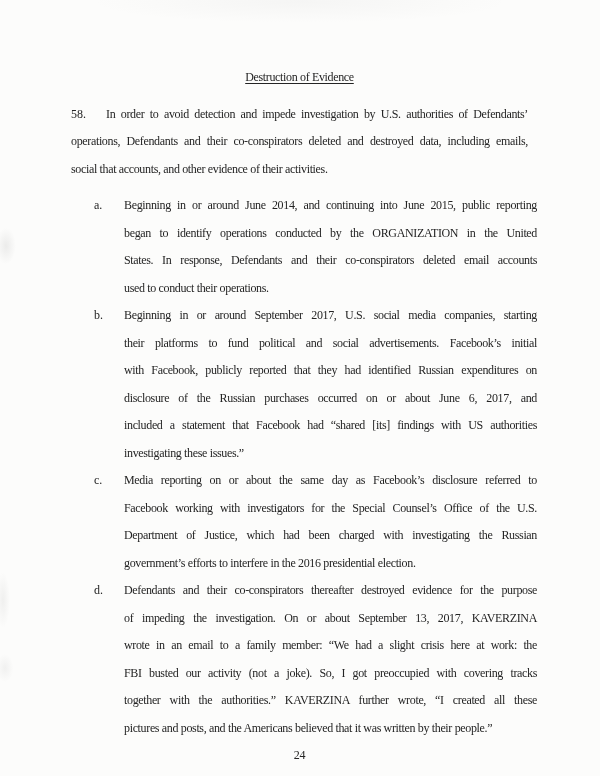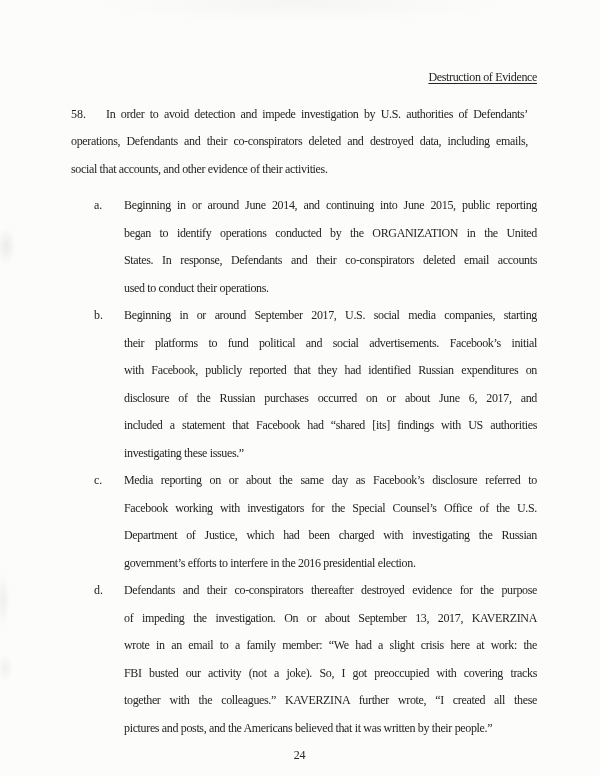--- a/index.html
+++ b/index.html
@@ -32,21 +32,21 @@
     position: relative;
     box-sizing: border-box;
     width: 600px;
     height: 776px;
     padding: 64px 63px 0 62px;
     font-size: 12px;
     letter-spacing: -0.35px;
     line-height: 27.5px;
   }
   .heading {
-    text-align: right;
+    text-align: center;
     text-decoration: underline;
     text-underline-offset: 2px;
     font-family: Liberation Serif, serif;
   }
   .para { margin: 9px; }
   .line {
     text-align: justify;
     text-align-last: justify;
     white-space: nowrap;
   }
@@ -109,19 +109,19 @@
         <div class="line">Facebook working with investigators for the Special Counsel’s Office of the U.S.</div>
         <div class="line">Department of Justice, which had been charged with investigating the Russian</div>
         <div class="line last">government’s efforts to interfere in the 2016 presidential election.</div>
       </div>
       <div class="item">
         <span class="item-label">d.</span>
         <div class="line">Defendants and their co-conspirators thereafter destroyed evidence for the purpose</div>
         <div class="line">of impeding the investigation. On or about September 13, 2017, KAVERZINA</div>
         <div class="line">wrote in an email to a family member: “We had a slight crisis here at work: the</div>
         <div class="line">FBI busted our activity (not a joke). So, I got preoccupied with covering tracks</div>
-        <div class="line">together with the colleagues.” KAVERZINA further wrote, “I created all these</div>
+        <div class="line">together with the authorities.” KAVERZINA further wrote, “I created all these</div>
         <div class="line last">pictures and posts, and the Americans believed that it was written by their people.”</div>
       </div>
     </div>
 
   <div class="line page-number">24</div>
 </div>
 
 </body></html>

